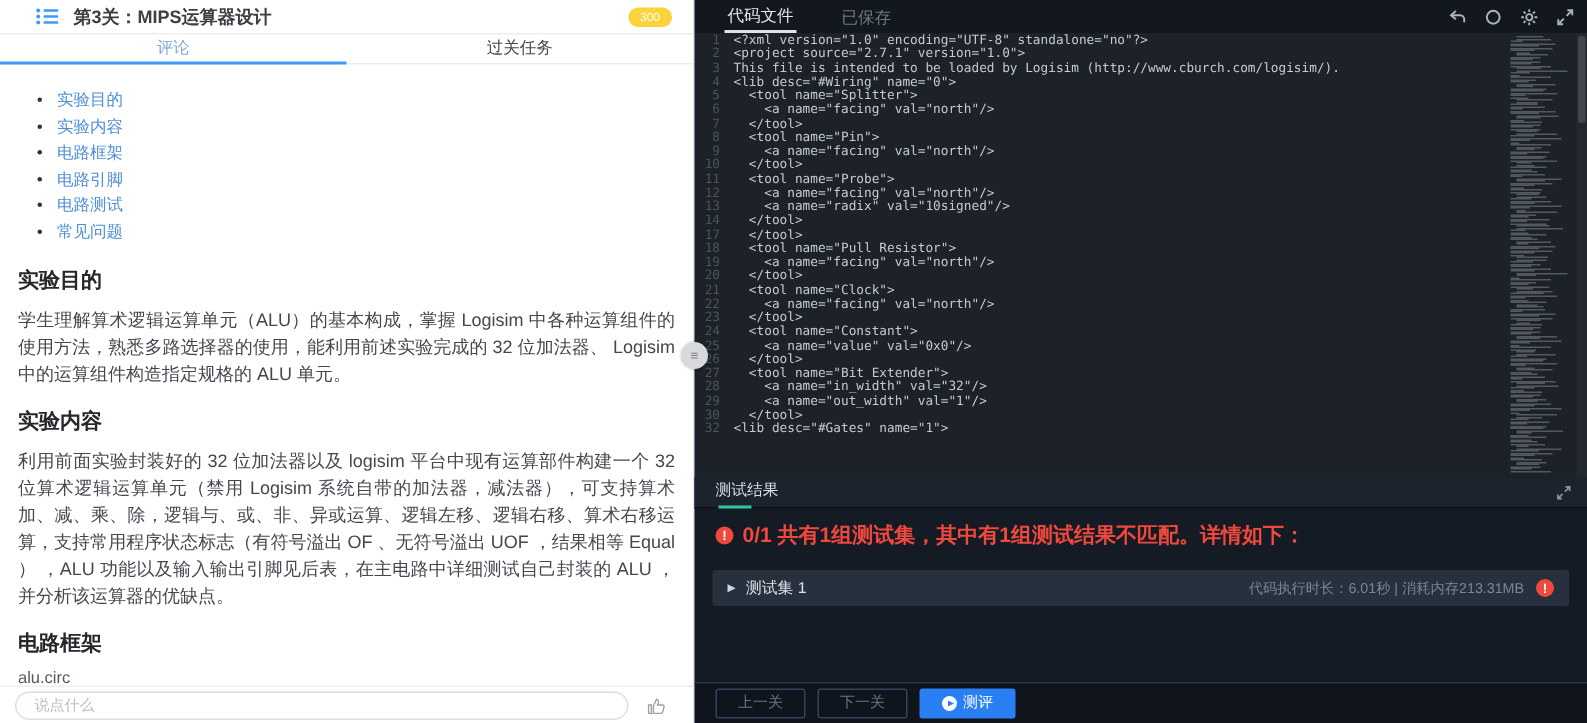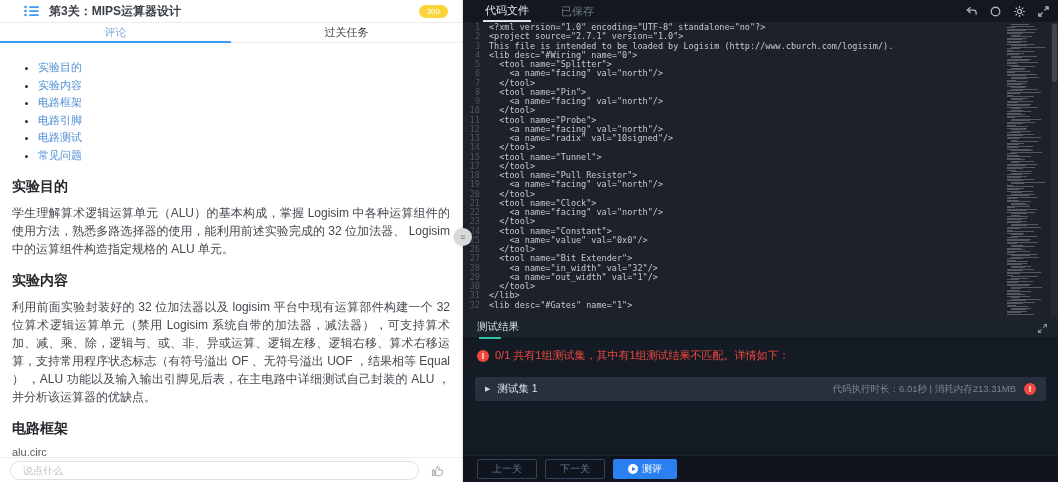--- a/index.html
+++ b/index.html
@@ -60,21 +60,21 @@
   .editor-scrollbar { position:absolute; right:0; top:0; width:7px; height:100%; background:rgba(255,255,255,.03); }
   .editor-thumb { position:absolute; left:1px; right:1px; top:2px; height:58px; background:rgba(140,150,165,.28); border-radius:2px; }
 
   .test-panel { flex:1; background:#151b24; display:flex; flex-direction:column; min-height:0; }
   .tp-header { height:21px; flex:none; background:#1c232d; border-bottom:1px solid #0d1117; display:flex; align-items:center; padding:0 10px 0 14px; }
   .tp-title { font-size:10.5px; color:#d8dee6; position:relative; padding-bottom:2px; }
   .tp-title::after { content:""; position:absolute; left:2px; bottom:-3px; width:22px; height:2px; background:var(--success_green); }
   .tp-expand { margin-left:auto; width:11px; height:11px; color:#8b94a1; cursor:pointer; }
   .tp-error { display:flex; align-items:center; gap:6px; padding:9px 14px 6px 14px; }
   .excl { width:12px; height:12px; border-radius:50%; background:var(--error_red); color:#fff; font-size:9px; line-height:12px; text-align:center; font-weight:bold; flex:none; }
-  .tp-error-text { font-size:11px; color:var(--error_red); font-weight:normal; }
+  .tp-error-text { font-size:14px; color:var(--error_red); font-weight:bold; }
   .tp-row { margin:8px 12px 0 12px; height:24px; background:#27303d; border-radius:2px; display:flex; align-items:center; padding:0 10px; cursor:pointer; }
   .tp-caret { font-size:7px; color:#cfd6e0; margin-right:7px; }
   .tp-row-label { font-size:10.5px; color:#dde2e9; }
   .tp-row-spacer { flex:1; }
   .tp-stats { font-size:9.5px; color:#7c8594; margin-right:8px; }
 
   .rp-bottombar { height:27px; flex:none; background:#10151d; border-top:1px solid #1e2530; display:flex; align-items:center; padding:0 8px 0 14px; gap:8px; }
   .bb-info { font-size:9.5px; color:#8b95a4; flex:1; white-space:nowrap; overflow:hidden; }
   .bb-btn { height:20px; padding:0 14px; font-size:10px; line-height:18px; border:1px solid #31445c; border-radius:2px; color:#64748c; background:transparent; cursor:pointer; flex:none; }
   .bb-btn.primary { background:var(--eval_button_blue); border-color:var(--eval_button_blue); color:#fff; display:flex; align-items:center; gap:4px; }
@@ -186,36 +186,34 @@
           <div class="crow"><span class="ln">5</span><span class="ct">  &lt;tool name="Splitter"&gt;</span></div>
           <div class="crow"><span class="ln">6</span><span class="ct">    &lt;a name="facing" val="north"/&gt;</span></div>
           <div class="crow"><span class="ln">7</span><span class="ct">  &lt;/tool&gt;</span></div>
           <div class="crow"><span class="ln">8</span><span class="ct">  &lt;tool name="Pin"&gt;</span></div>
           <div class="crow"><span class="ln">9</span><span class="ct">    &lt;a name="facing" val="north"/&gt;</span></div>
           <div class="crow"><span class="ln">10</span><span class="ct">  &lt;/tool&gt;</span></div>
           <div class="crow"><span class="ln">11</span><span class="ct">  &lt;tool name="Probe"&gt;</span></div>
           <div class="crow"><span class="ln">12</span><span class="ct">    &lt;a name="facing" val="north"/&gt;</span></div>
           <div class="crow"><span class="ln">13</span><span class="ct">    &lt;a name="radix" val="10signed"/&gt;</span></div>
           <div class="crow"><span class="ln">14</span><span class="ct">  &lt;/tool&gt;</span></div>
-          <div class="crow"><span class="ln">15</span><span class="ct">  &lt;tool name="Tunnel"&gt;</span></div>
           <div class="crow"><span class="ln">17</span><span class="ct">  &lt;/tool&gt;</span></div>
           <div class="crow"><span class="ln">18</span><span class="ct">  &lt;tool name="Pull Resistor"&gt;</span></div>
           <div class="crow"><span class="ln">19</span><span class="ct">    &lt;a name="facing" val="north"/&gt;</span></div>
           <div class="crow"><span class="ln">20</span><span class="ct">  &lt;/tool&gt;</span></div>
           <div class="crow"><span class="ln">21</span><span class="ct">  &lt;tool name="Clock"&gt;</span></div>
           <div class="crow"><span class="ln">22</span><span class="ct">    &lt;a name="facing" val="north"/&gt;</span></div>
           <div class="crow"><span class="ln">23</span><span class="ct">  &lt;/tool&gt;</span></div>
           <div class="crow"><span class="ln">24</span><span class="ct">  &lt;tool name="Constant"&gt;</span></div>
           <div class="crow"><span class="ln">25</span><span class="ct">    &lt;a name="value" val="0x0"/&gt;</span></div>
           <div class="crow"><span class="ln">26</span><span class="ct">  &lt;/tool&gt;</span></div>
           <div class="crow"><span class="ln">27</span><span class="ct">  &lt;tool name="Bit Extender"&gt;</span></div>
           <div class="crow"><span class="ln">28</span><span class="ct">    &lt;a name="in_width" val="32"/&gt;</span></div>
           <div class="crow"><span class="ln">29</span><span class="ct">    &lt;a name="out_width" val="1"/&gt;</span></div>
           <div class="crow"><span class="ln">30</span><span class="ct">  &lt;/tool&gt;</span></div>
-          <div class="crow"><span class="ln">31</span><span class="ct">&lt;/lib&gt;</span></div>
           <div class="crow"><span class="ln">32</span><span class="ct">&lt;lib desc="#Gates" name="1"&gt;</span></div>
         </div>
       <div class="minimap">
           <div class="mmbar" style="top: 0px; width: 18px; left: 6px;"></div>
           <div class="mmbar" style="top: 1.5px; width: 23px; left: 6px;"></div>
           <div class="mmbar" style="top: 3px; width: 8px; left: 2px;"></div>
           <div class="mmbar" style="top: 4.5px; width: 30px; left: 2px;"></div>
           <div class="mmbar" style="top: 6px; width: 19px; left: 2px;"></div>
           <div class="mmbar" style="top: 7.5px; width: 28px; left: 2px;"></div>
           <div class="mmbar" style="top: 9px; width: 16px; left: 2px;"></div>

